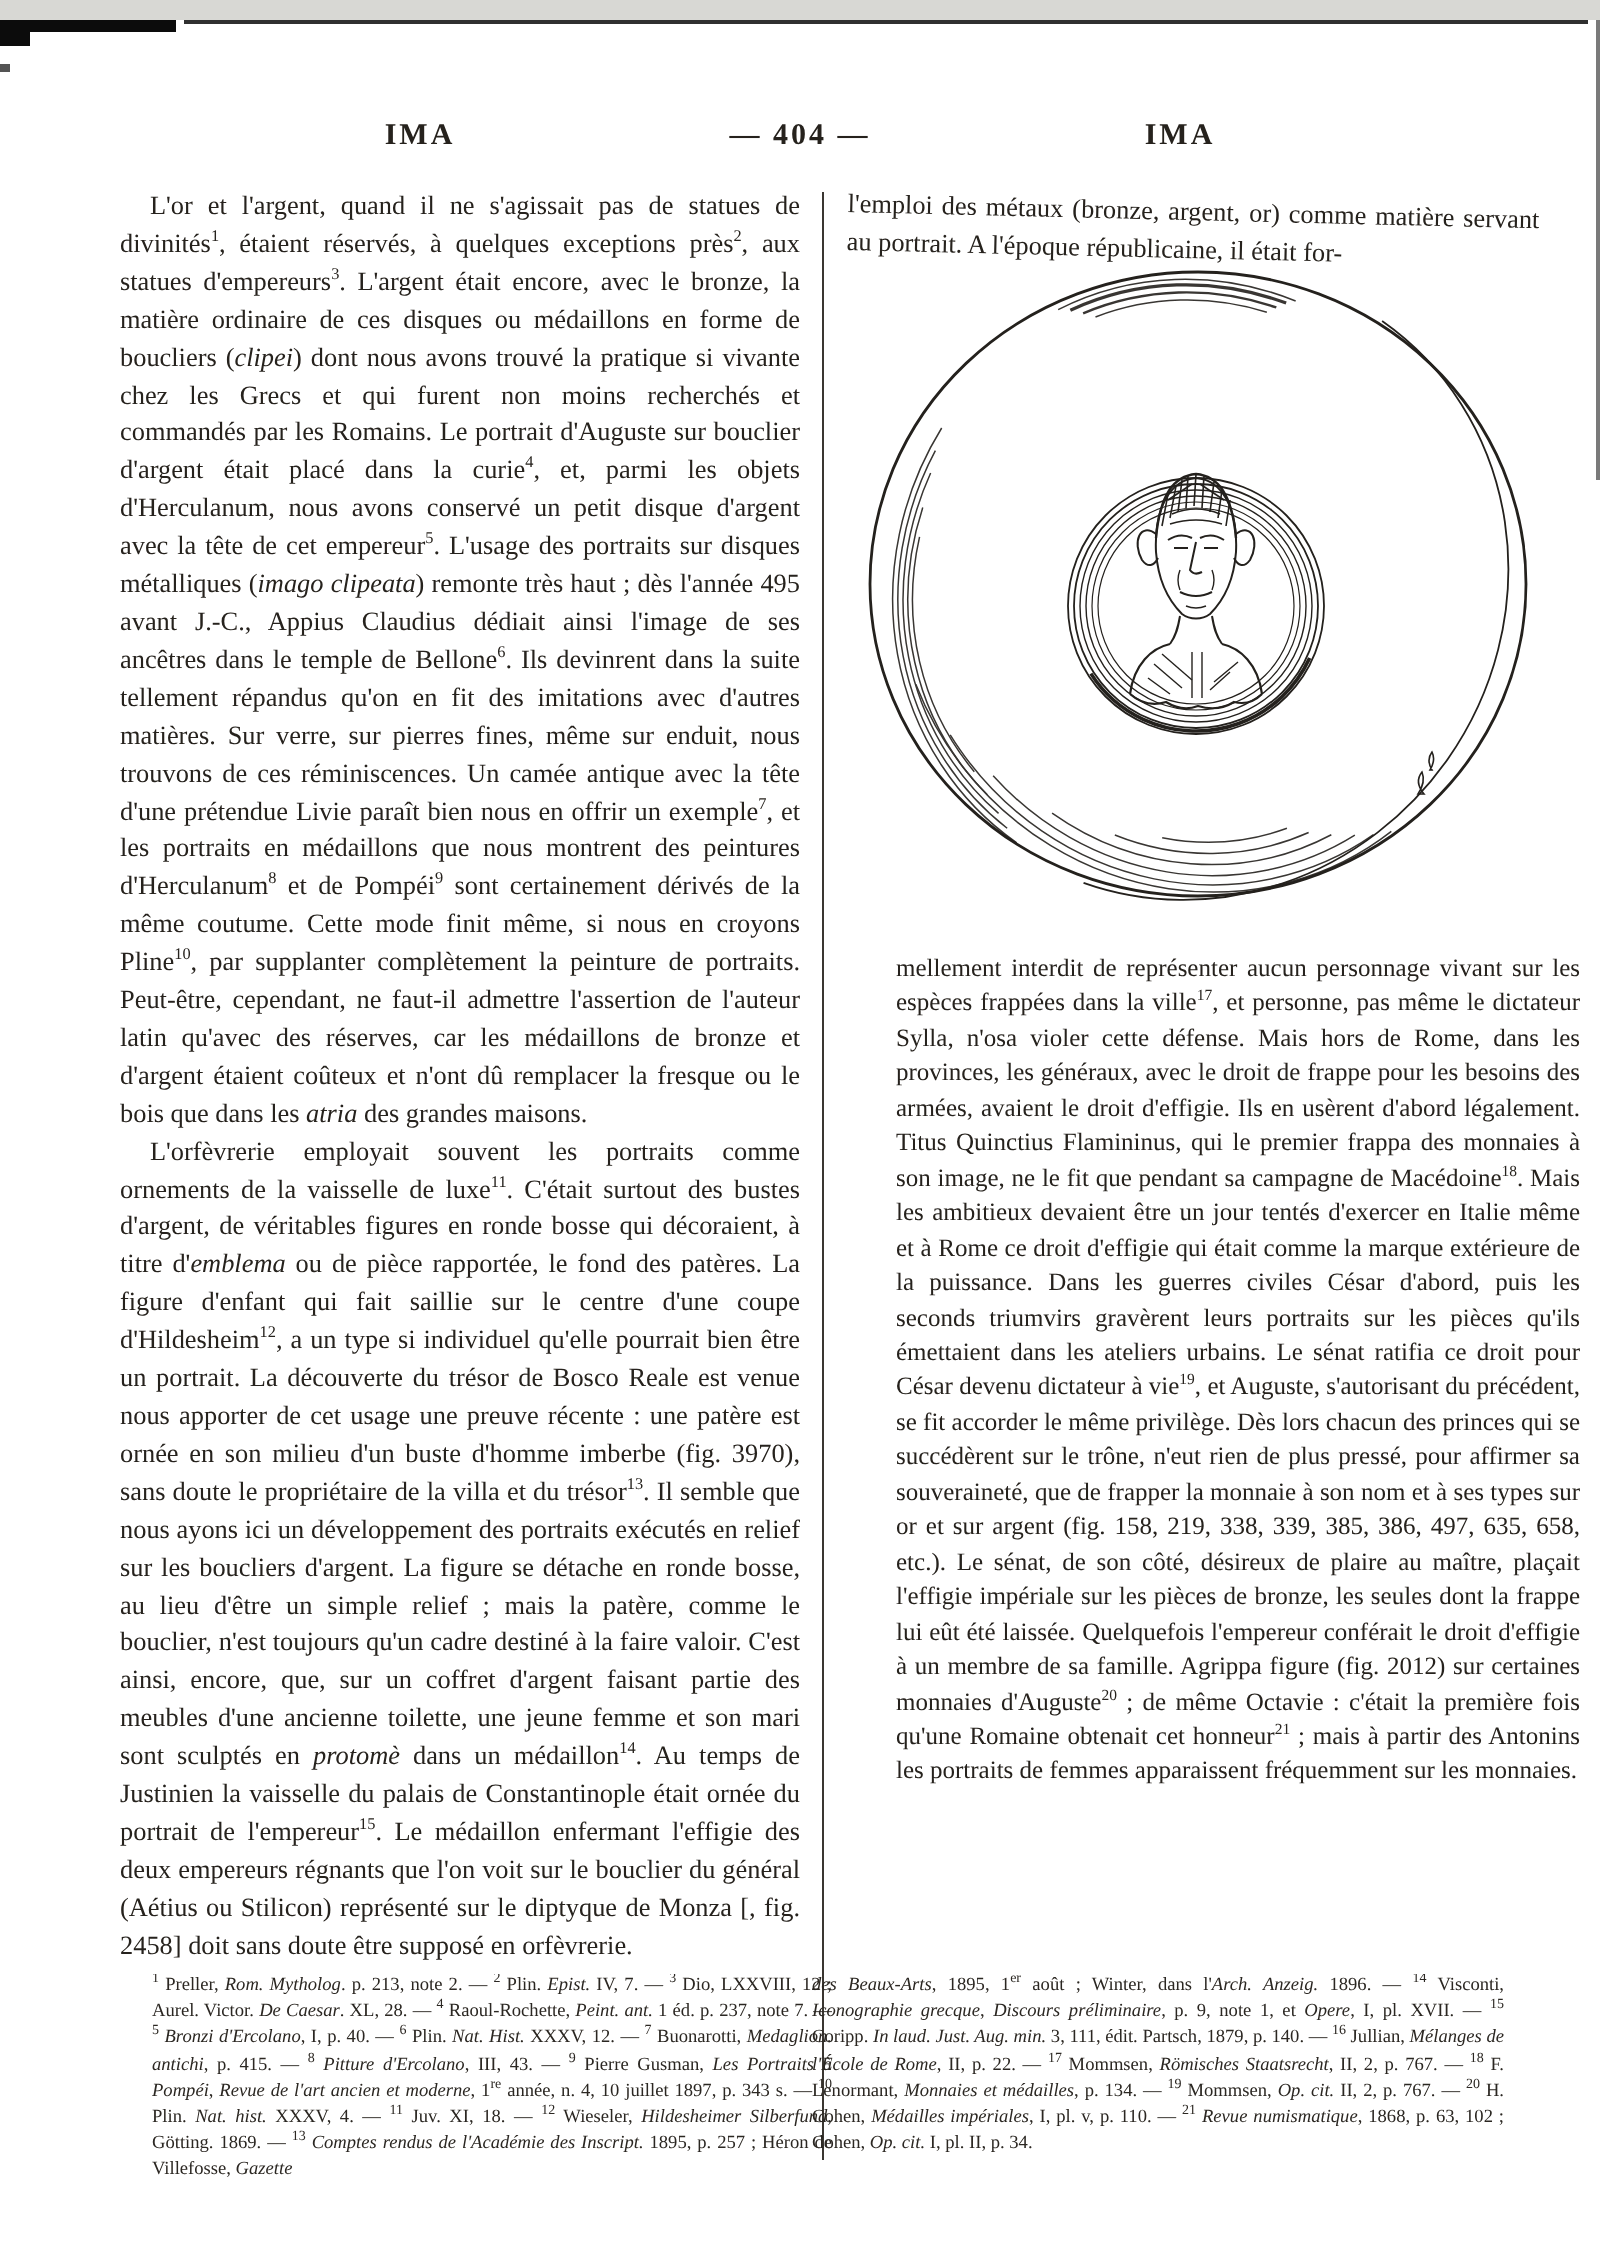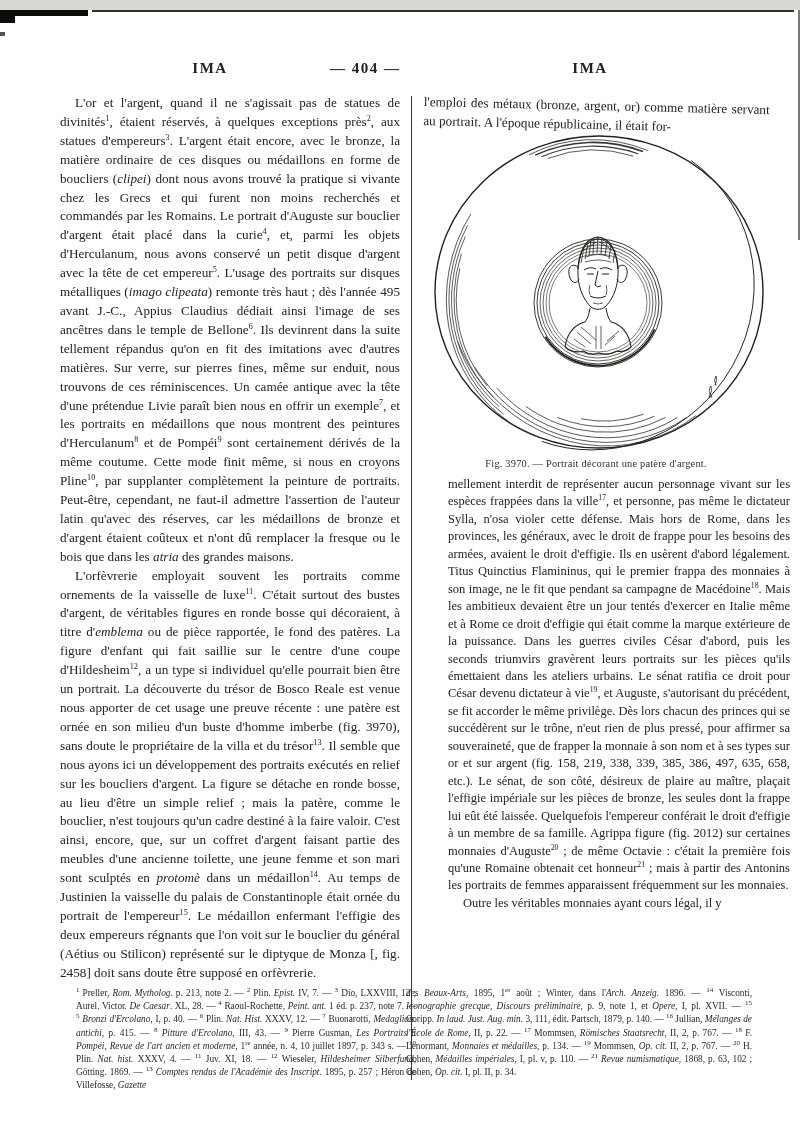--- a/index.html
+++ b/index.html
@@ -4,21 +4,21 @@
 <style>
   html,body{margin:0;padding:0;background:#d8d8d4;}
   #page{
     position:relative;width:800px;height:1131px;margin:10px auto;
     background:#ffffff;color:#26221d;overflow:hidden;
     font-family:"Liberation Serif","DejaVu Serif",serif;
   }
   
   .runhead{position:absolute;top:50px;font-weight:bold;font-size:15px;letter-spacing:1.5px;}
   #rh-left{left:170px;width:80px;text-align:center;}
-  #rh-center{left:330px;width:140px;text-align:left;font-weight:bold;}
+  #rh-center{left:330px;width:140px;text-align:center;font-weight:bold;}
   #rh-right{left:550px;width:80px;text-align:center;}
   
   .bodytext{position:absolute;text-align:justify;overflow:hidden;}
   #col-left{left:60px;top:84px;width:340px;height:892px;font-size:13.2px;line-height:18.9px;}
   #col-right-intro{left:424px;top:83px;width:346px;font-size:13.2px;line-height:18.6px;
     transform:rotate(1.35deg);transform-origin:0 0;}
   #col-right-main{left:448px;top:466px;width:342px;height:506px;font-size:12.5px;line-height:17.45px;}
   p{margin:0;}
   p.indent{text-indent:15px;}
   sup{font-size:0.62em;line-height:0;vertical-align:super;}
@@ -164,23 +164,21 @@
         </g>
       </g>
 
       <g stroke-width="0.8">
         <path class="ink" d="M281 264 q4 -6 2 -11 q-4 5 1 11 z"></path>
         <path class="ink" d="M287 252 q3 -5 1 -9 q-3 4 0 9 z"></path>
       </g>
     </svg>
   </div>
 
-  <div id="figure-caption">Fig. 3970. — Portrait décorant une patère d'argent.</div>
 
   <div class="bodytext" id="col-right-main">
     <p>mellement interdit de représenter aucun personnage vivant sur les espèces frappées dans la ville<sup>17</sup>, et personne, pas même le dictateur Sylla, n'osa violer cette défense. Mais hors de Rome, dans les provinces, les généraux, avec le droit de frappe pour les besoins des armées, avaient le droit d'effigie. Ils en usèrent d'abord légalement. Titus Quinctius Flamininus, qui le premier frappa des monnaies à son image, ne le fit que pendant sa campagne de Macédoine<sup>18</sup>. Mais les ambitieux devaient être un jour tentés d'exercer en Italie même et à Rome ce droit d'effigie qui était comme la marque extérieure de la puissance. Dans les guerres civiles César d'abord, puis les seconds triumvirs gravèrent leurs portraits sur les pièces qu'ils émettaient dans les ateliers urbains. Le sénat ratifia ce droit pour César devenu dictateur à vie<sup>19</sup>, et Auguste, s'autorisant du précédent, se fit accorder le même privilège. Dès lors chacun des princes qui se succédèrent sur le trône, n'eut rien de plus pressé, pour affirmer sa souveraineté, que de frapper la monnaie à son nom et à ses types sur or et sur argent (fig. 158, 219, 338, 339, 385, 386, 497, 635, 658, etc.). Le sénat, de son côté, désireux de plaire au maître, plaçait l'effigie impériale sur les pièces de bronze, les seules dont la frappe lui eût été laissée. Quelquefois l'empereur conférait le droit d'effigie à un membre de sa famille. Agrippa figure (fig. 2012) sur certaines monnaies d'Auguste<sup>20</sup> ; de même Octavie : c'était la première fois qu'une Romaine obtenait cet honneur<sup>21</sup> ; mais à partir des Antonins les portraits de femmes apparaissent fréquemment sur les monnaies.</p>
-    <p class="indent">Outre les véritables monnaies ayant cours légal, il y</p>
   </div>
 
   <div class="footnote" id="fn-left"><sup>1</sup> Preller, <i>Rom. Mytholog</i>. p. 213, note 2. — <sup>2</sup> Plin. <i>Epist.</i> IV, 7. — <sup>3</sup> Dio, LXXVIII, 12 ; Aurel. Victor. <i>De Caesar</i>. XL, 28. — <sup>4</sup> Raoul-Rochette, <i>Peint. ant.</i> 1 éd. p. 237, note 7. — <sup>5</sup> <i>Bronzi d'Ercolano</i>, I, p. 40. — <sup>6</sup> Plin. <i>Nat. Hist.</i> XXXV, 12. — <sup>7</sup> Buonarotti, <i>Medaglion. antichi</i>, p. 415. — <sup>8</sup> <i>Pitture d'Ercolano</i>, III, 43. — <sup>9</sup> Pierre Gusman, <i>Les Portraits à Pompéi</i>, <i>Revue de l'art ancien et moderne</i>, 1<sup>re</sup> année, n. 4, 10 juillet 1897, p. 343 s. — <sup>10</sup> Plin. <i>Nat. hist.</i> XXXV, 4. — <sup>11</sup> Juv. XI, 18. — <sup>12</sup> Wieseler, <i>Hildesheimer Silberfund</i>, Götting. 1869. — <sup>13</sup> <i>Comptes rendus de l'Académie des Inscript.</i> 1895, p. 257 ; Héron de Villefosse, <i>Gazette</i></div>
   <div class="footnote" id="fn-right"><i>des Beaux-Arts</i>, 1895, 1<sup>er</sup> août ; Winter, dans l'<i>Arch. Anzeig.</i> 1896. — <sup>14</sup> Visconti, <i>Iconographie grecque</i>, <i>Discours préliminaire</i>, p. 9, note 1, et <i>Opere</i>, I, pl. XVII. — <sup>15</sup> Coripp. <i>In laud. Just. Aug. min.</i> 3, 111, édit. Partsch, 1879, p. 140. — <sup>16</sup> Jullian, <i>Mélanges de l'École de Rome</i>, II, p. 22. — <sup>17</sup> Mommsen, <i>Römisches Staatsrecht</i>, II, 2, p. 767. — <sup>18</sup> F. Lenormant, <i>Monnaies et médailles</i>, p. 134. — <sup>19</sup> Mommsen, <i>Op. cit.</i> II, 2, p. 767. — <sup>20</sup> H. Cohen, <i>Médailles impériales</i>, I, pl. v, p. 110. — <sup>21</sup> <i>Revue numismatique</i>, 1868, p. 63, 102 ; Cohen, <i>Op. cit.</i> I, pl. II, p. 34.</div>
 
 </div>
 
 </body></html>

